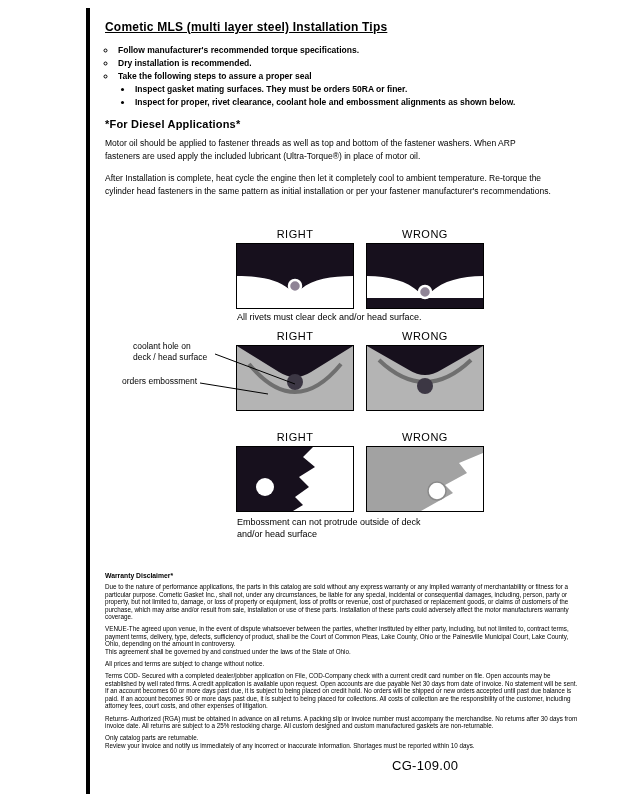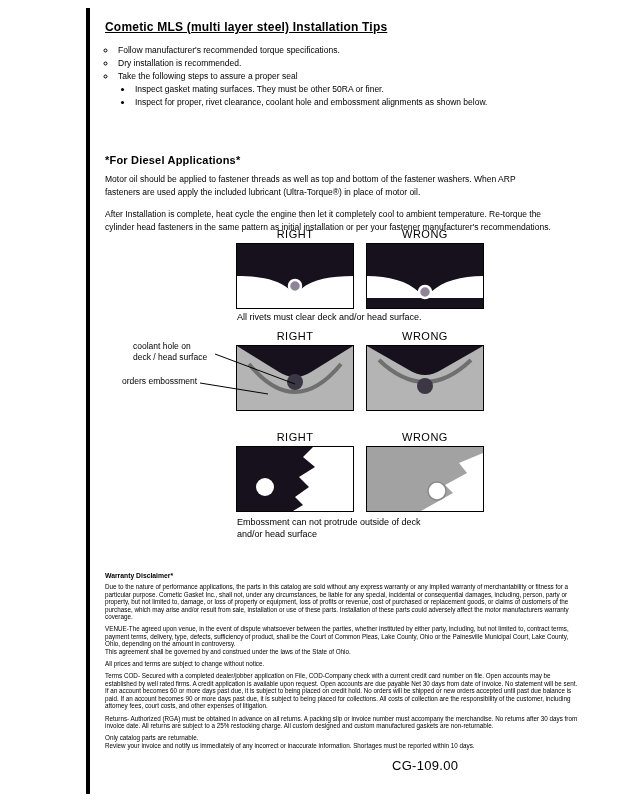--- a/index.html
+++ b/index.html
@@ -11,27 +11,27 @@
   }
   .sheet { position:relative; width:618px; height:800px; background:#fff; overflow:hidden;border-radius:28px; }
   .leftbar { position:absolute; left:86px; top:8px; width:4px; height:786px; background:#000; }
 
   .title {
     position:absolute; left:105px; top:20px;
     font-size:12px; font-weight:bold; text-decoration:underline;
     letter-spacing:.2px; white-space:nowrap;
   }
 
-  .intro { position:absolute; left:105px; top:44px; width:486px; font-size:8.5px; line-height:13px; }
+  .intro { position:absolute; left:105px; top:44px; width:486px; font-size:8.5px; line-height:13px;font-weight:bold; }
   ul.tips { list-style:circle; padding-left:11px; }
   ul.subtips { list-style:disc; padding-left:28px; }
   ul li { padding-left:2px; }
 
   .diesel { position:absolute; left:105px; top:118px; width:446px; font-size:8.5px; line-height:13px; }
-  .diesel h2 { font-size:11px; font-weight:bold; margin-bottom:6px; letter-spacing:.2px;margin-top:36px; }
+  .diesel h2 { font-size:11px; font-weight:bold; margin-bottom:6px; letter-spacing:.2px; }
   .diesel p { margin-bottom:9px; }
   .diesel .note { margin-top:2px; }
 
   .dg-label { position:absolute; width:118px; text-align:center; font-size:11px; letter-spacing:.5px; }
   .dg-img { position:absolute; width:118px; height:66px; border:1px solid #000; background:#fff; overflow:hidden; }
   .dg-img svg { display:block; width:116px; height:64px; }
   .caption { position:absolute; left:237px; font-size:9px; line-height:12px; white-space:pre-line; }
 
   .annot { position:absolute; font-size:8.5px; line-height:10.5px; white-space:pre-line; }
   .pointer-overlay { position:absolute; left:198px; top:345px; width:120px; height:62px; pointer-events:none; }
@@ -51,21 +51,21 @@
 
   <h1 class="title">Cometic MLS (multi layer steel) Installation Tips</h1>
 
   <div class="intro">
     <ul class="tips">
       <li>Follow manufacturer's recommended torque specifications.</li>
       <li>Dry installation is recommended.</li>
       <li>Take the following steps to assure a proper seal</li>
     </ul>
     <ul class="subtips">
-      <li>Inspect gasket mating surfaces.  They must be other 50RA or finer.</li>
+      <li>Inspect gasket mating surfaces.  They must be orders 50RA or finer.</li>
       <li>Inspect for proper, rivet clearance, coolant hole and embossment alignments as shown below.</li>
     </ul>
   </div>
 
   <div class="diesel">
     <h2>*For Diesel Applications*</h2>
     <p>Motor oil should be applied to fastener threads as well as top and bottom of the fastener washers. When ARP fasteners are used apply the included lubricant (Ultra-Torque®) in place of motor oil.</p>
     <p>After Installation is complete, heat cycle the engine then let it completely cool to ambient temperature. Re-torque the cylinder head fasteners in the same pattern as initial installation or per your fastener manufacturer's recommendations.</p>
   </div>
 

